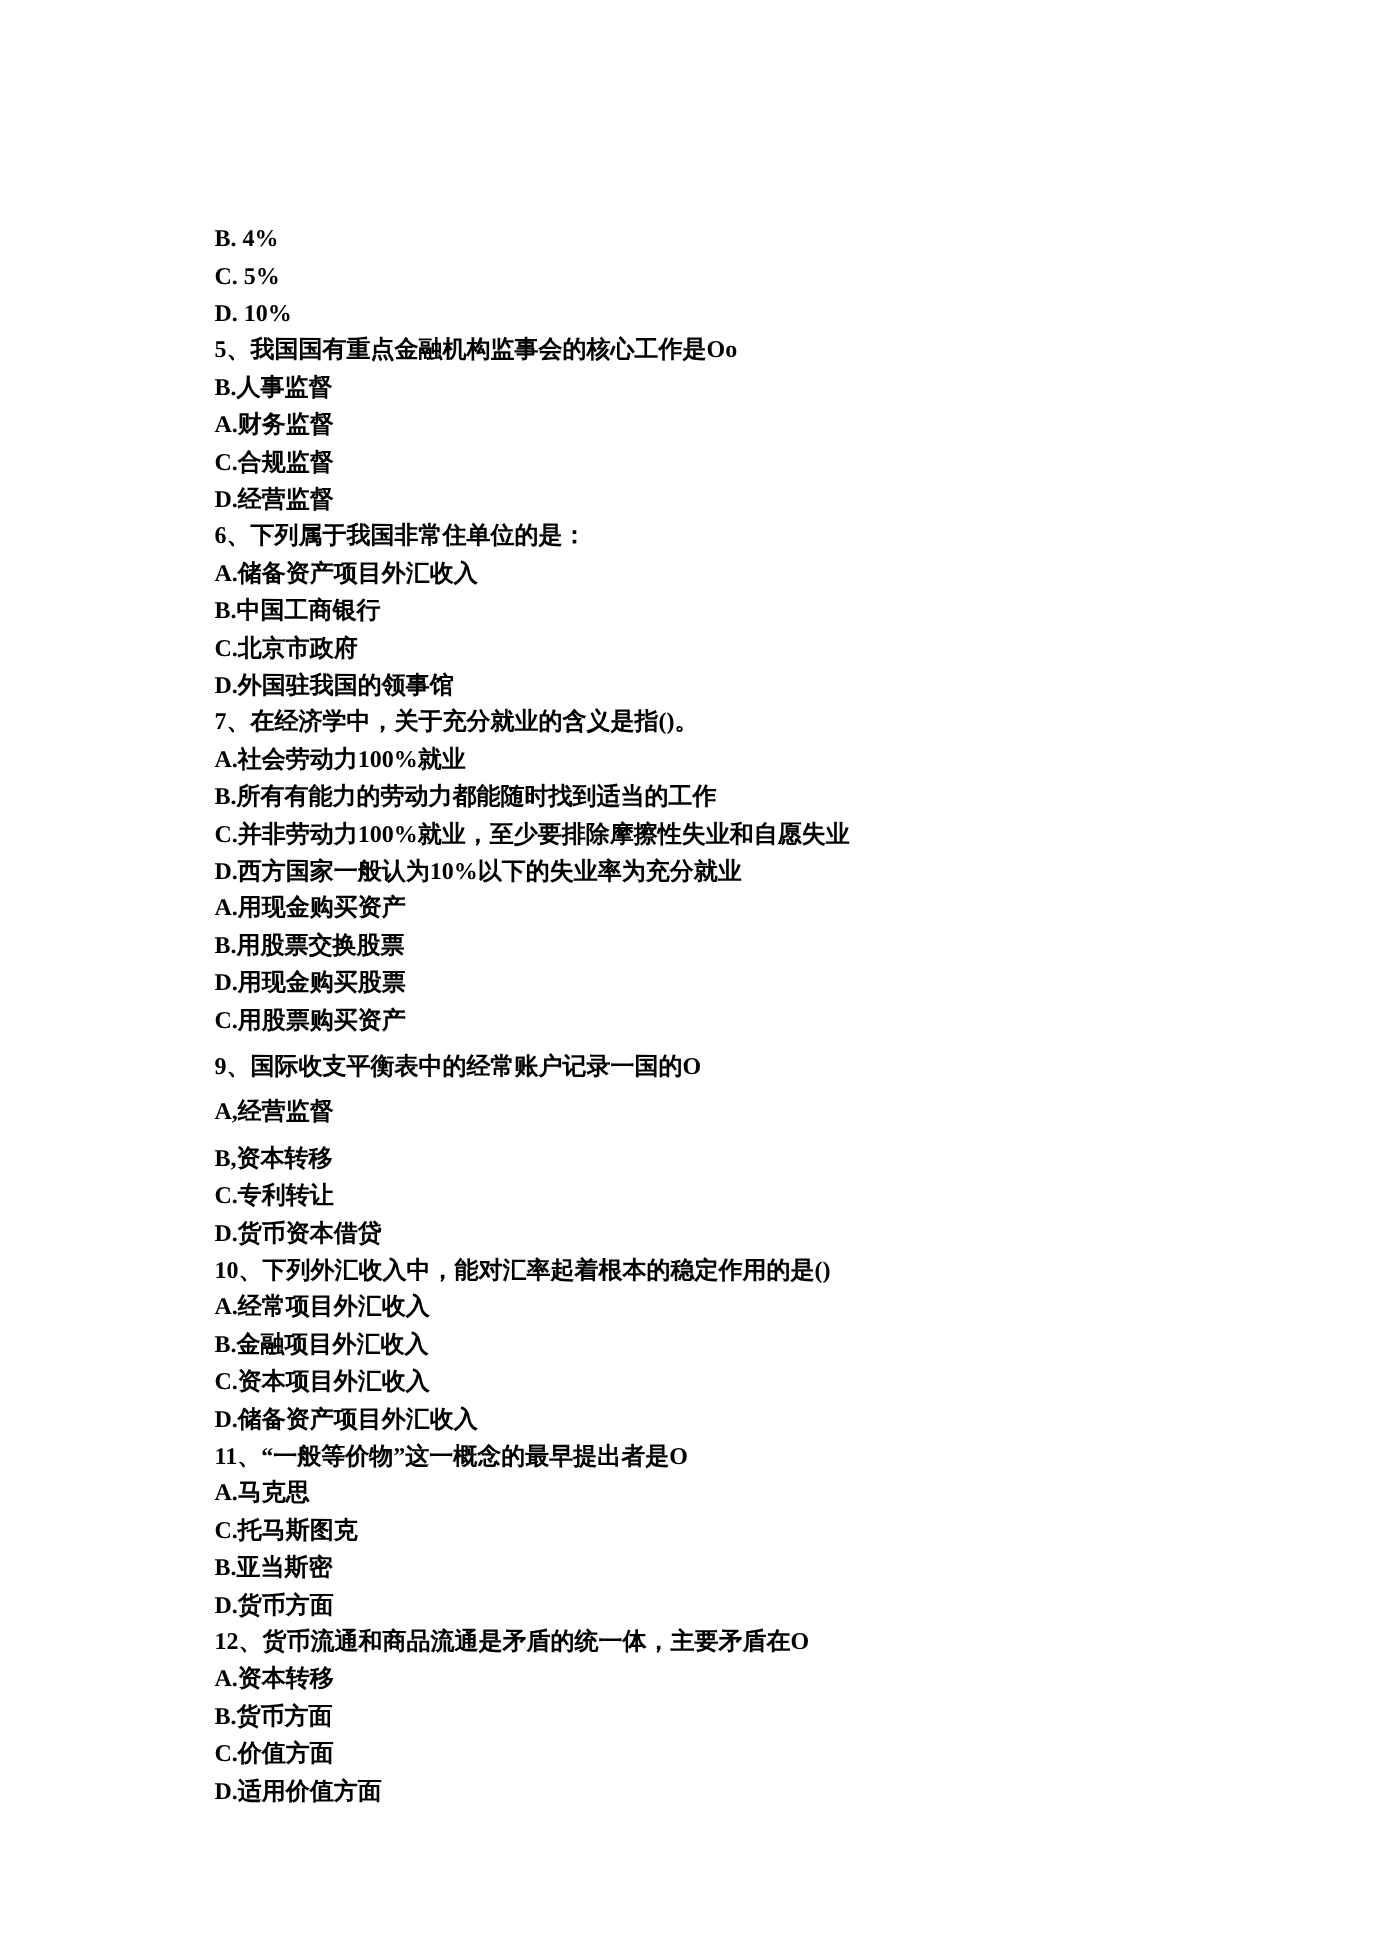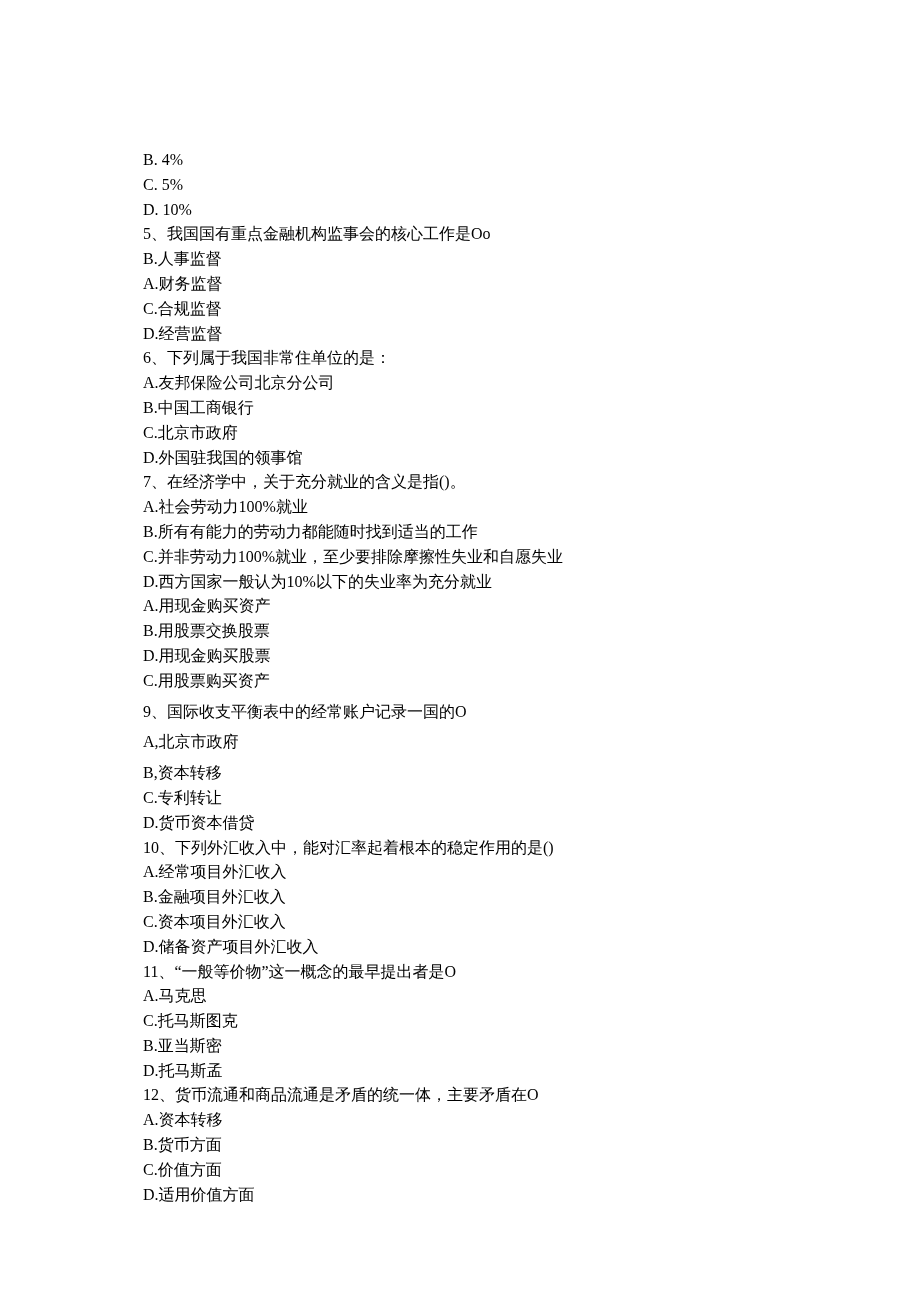--- a/index.html
+++ b/index.html
@@ -1,15 +1,15 @@
 <!DOCTYPE html>
 <html><head>
 <meta charset="utf-8">
 <style>
-  * { margin: 0; padding: 0; box-sizing: border-box; }
+  * { margin: 0; padding: 0; box-sizing: border-box; font-weight: bold; }
   body {
     width: 920px;
     height: 1301px;
     background: #ffffff;
     font-family: "SimSun", "宋体", serif;
     font-size: 16px;
     color: #000000;
     line-height: 1.55;
     padding: 148px 0 0 143px;
   }
@@ -26,46 +26,46 @@
 <div id="content">
     <div class="line">B.   4%</div>
     <div class="line">C.   5%</div>
     <div class="line">D.   10%</div>
     <div class="line">5、我国国有重点金融机构监事会的核心工作是Oo</div>
     <div class="line">B.人事监督</div>
     <div class="line">A.财务监督</div>
     <div class="line">C.合规监督</div>
     <div class="line">D.经营监督</div>
     <div class="line">6、下列属于我国非常住单位的是：</div>
-    <div class="line">A.友邦保险公司北京分公司</div>
+    <div class="line">A.储备资产项目外汇收入</div>
     <div class="line">B.中国工商银行</div>
     <div class="line">C.北京市政府</div>
     <div class="line">D.外国驻我国的领事馆</div>
     <div class="line">7、在经济学中，关于充分就业的含义是指()。</div>
     <div class="line">A.社会劳动力100%就业</div>
     <div class="line">B.所有有能力的劳动力都能随时找到适当的工作</div>
     <div class="line">C.并非劳动力100%就业，至少要排除摩擦性失业和自愿失业</div>
     <div class="line">D.西方国家一般认为10%以下的失业率为充分就业</div>
     <div class="line">A.用现金购买资产</div>
     <div class="line">B.用股票交换股票</div>
     <div class="line">D.用现金购买股票</div>
     <div class="line">C.用股票购买资产</div>
     <div class="line gap">9、国际收支平衡表中的经常账户记录一国的O</div>
-    <div class="line gap">A,北京市政府</div>
+    <div class="line gap">A,经营监督</div>
     <div class="line gap">B,资本转移</div>
     <div class="line">C.专利转让</div>
     <div class="line">D.货币资本借贷</div>
     <div class="line">10、下列外汇收入中，能对汇率起着根本的稳定作用的是()</div>
     <div class="line">A.经常项目外汇收入</div>
     <div class="line">B.金融项目外汇收入</div>
     <div class="line">C.资本项目外汇收入</div>
     <div class="line">D.储备资产项目外汇收入</div>
     <div class="line">11、“一般等价物”这一概念的最早提出者是O</div>
     <div class="line">A.马克思</div>
     <div class="line">C.托马斯图克</div>
     <div class="line">B.亚当斯密</div>
-    <div class="line">D.托马斯孟</div>
+    <div class="line">D.货币方面</div>
     <div class="line">12、货币流通和商品流通是矛盾的统一体，主要矛盾在O</div>
     <div class="line">A.资本转移</div>
     <div class="line">B.货币方面</div>
     <div class="line">C.价值方面</div>
     <div class="line">D.适用价值方面</div>
   </div>
 
 </body></html>

